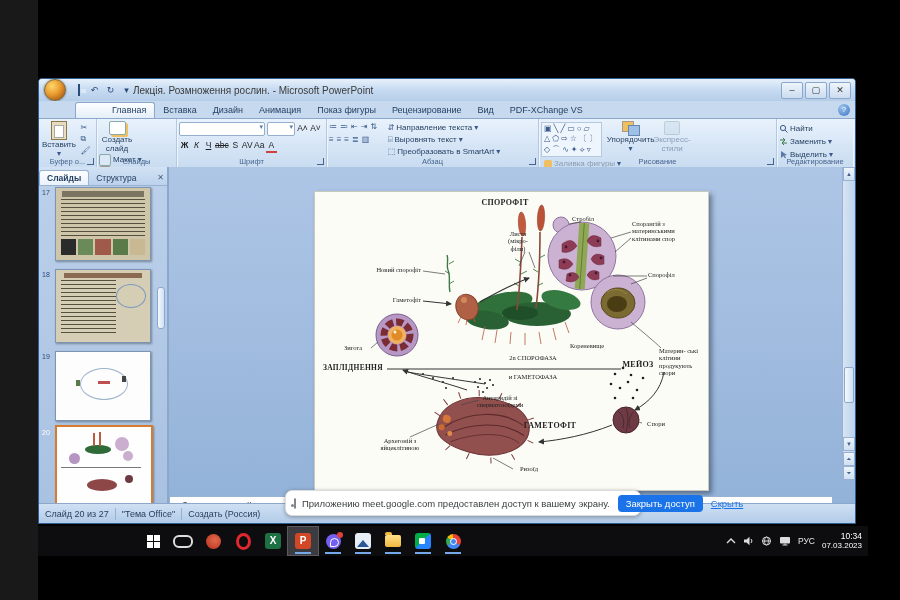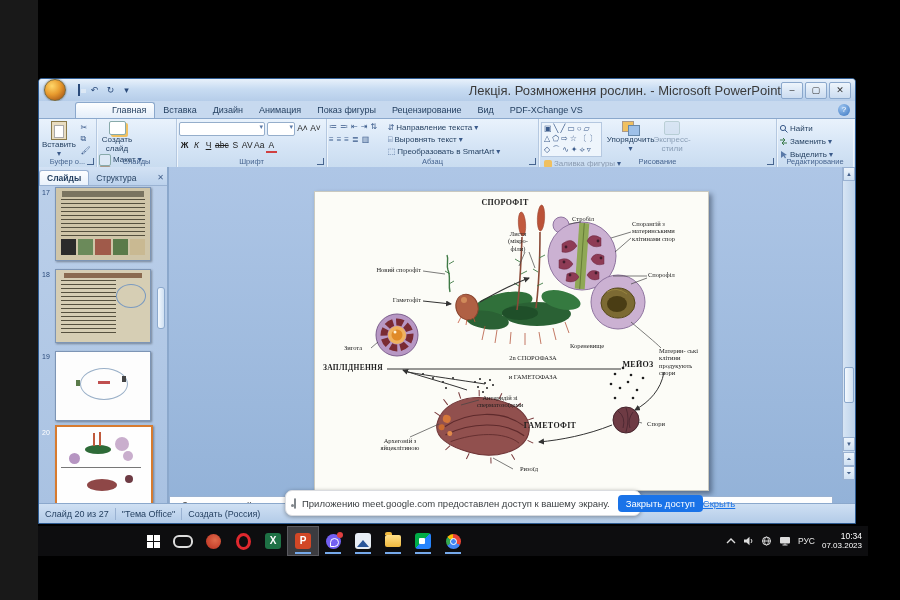--- a/index.html
+++ b/index.html
@@ -8,21 +8,21 @@
   #win{position:absolute;left:38px;top:78px;width:818px;height:446px;background:#bfd5ec;
     border:1px solid #2f5c92;border-radius:4px 4px 0 0;box-sizing:border-box;font-size:9px;color:#1f3b5c;}
   #titlebar{position:absolute;left:0;top:0;right:0;height:22px;border-radius:3px 3px 0 0;
     background:linear-gradient(#e8f1fb,#c8dcf2 45%,#b6cde9);display:flex;align-items:center;}
   .orb{width:20px;height:20px;border-radius:50%;margin-left:5px;border:1px solid #7a6a3a;
     background:radial-gradient(circle at 35% 30%,#ffd76a,#e89b2e 45%,#b96a1e 75%,#7a4a14);box-shadow:0 0 2px rgba(0,0,0,.5);}
   .qat{display:flex;align-items:center;gap:3px;margin-left:6px;}
   .qbtn{width:13px;height:12px;font-size:9px;line-height:12px;text-align:center;color:#2a4a7a;}
   .saveic{width:9px;height:9px;background:#4a76b8;border:1px solid #2a4a7a;position:relative;}
   .saveic::after{content:"";position:absolute;left:2px;top:4px;width:5px;height:4px;background:#dce8f5;}
-  #title{flex:1;text-align:right;font-size:13px;color:#3a3a3a;}
+  #title{flex:1;text-align:left;font-size:10px;color:#3a3a3a;}
   .wbtns{display:flex;gap:2px;margin-right:4px;}
   .wbtn{width:20px;height:15px;border:1px solid #8ba8cc;border-radius:2px;background:linear-gradient(#eef5fc,#cbdcf0);
     font-size:9px;line-height:14px;text-align:center;color:#333;}
   
   #tabstrip{position:absolute;left:0;top:22px;right:0;height:18px;background:#c7d9ef;border-bottom:1px solid #8ba8cc;display:flex;align-items:flex-end;padding-left:36px;box-sizing:border-box;}
   .rtab{padding:2px 8px 3px;font-size:9px;color:#1f3b5c;}
   .rtab.active{background:linear-gradient(#fdfeff,#e4eefa);border:1px solid #8ba8cc;border-bottom:none;border-radius:3px 3px 0 0;padding-left:36px;}
   .helpdot{position:absolute;right:5px;top:3px;width:12px;height:12px;border-radius:50%;background:radial-gradient(circle at 35% 30%,#9cc4f0,#3a76c0);color:#fff;font-size:8px;line-height:12px;text-align:center;}
   
   #ribbon{position:absolute;left:0;top:40px;right:0;height:48px;background:linear-gradient(#e9f2fc,#d6e5f6 55%,#c9dcf0);border-bottom:1px solid #8ba8cc;display:flex;}
@@ -61,21 +61,21 @@
   
   #statusbar{position:absolute;left:0;bottom:0;right:0;height:20px;background:linear-gradient(#cfe0f3,#b3cbe8);border-top:1px solid #8ba8cc;display:flex;align-items:center;font-size:9px;color:#1f3b5c;padding:0 6px;box-sizing:border-box;}
   .ssep{width:1px;height:12px;background:#9ab2d2;margin:0 6px;}
   .vic{width:13px;height:11px;border:1px solid #6d89ae;background:#e8f1fb;margin-left:2px;}
   .ztrack{width:56px;height:3px;background:#9ab2d2;border-radius:2px;margin:0 4px;position:relative;}
   .zthumb{position:absolute;left:22px;top:-3px;width:7px;height:9px;background:linear-gradient(#f4f9fe,#cfe0f2);border:1px solid #6d89ae;border-radius:2px;}
   
   #banner{position:absolute;left:285px;top:490px;width:356px;height:26px;background:#fff;border:1px solid #dadce0;border-radius:7px;box-shadow:0 1px 4px rgba(0,0,0,.35);display:flex;align-items:center;padding:0 8px;box-sizing:border-box;z-index:50;}
   #banner .msg{font-size:9.5px;color:#3c4043;white-space:nowrap;margin-left:6px;}
   #stopbtn{margin-left:8px;background:#1a73e8;color:#fff;font-size:9.5px;border-radius:4px;padding:3px 8px;white-space:nowrap;}
-  #hidelink{color:#1a73e8;font-size:9.5px;text-decoration:underline;}
+  #hidelink{margin-left:8px;color:#1a73e8;font-size:9.5px;text-decoration:underline;}
   .castic{width:11px;height:9px;border:1px solid #80868b;border-radius:1px;position:relative;}
   .castic::after{content:"";position:absolute;right:1px;bottom:1px;width:3px;height:3px;border-radius:50%;background:#80868b;}
   
   #taskbar{position:absolute;left:38px;top:526px;width:830px;height:30px;background:#0d0d0f;display:flex;align-items:center;z-index:40;}
   .tico{width:30px;height:28px;display:flex;align-items:center;justify-content:center;position:relative;}
   .tico.running::after{content:"";position:absolute;bottom:1px;left:7px;width:16px;height:2px;background:#76a9ea;}
   .tico.active{background:#3c3c40;outline:1px solid #5a5a60;}
   .sq{width:16px;height:16px;border-radius:3px;color:#fff;font-size:10px;font-weight:bold;line-height:16px;text-align:center;}
   #tray{margin-left:auto;display:flex;align-items:center;gap:7px;color:#e8e8e8;padding-right:6px;}
   #clock{text-align:right;font-size:8.5px;line-height:1.25;color:#fff;}

